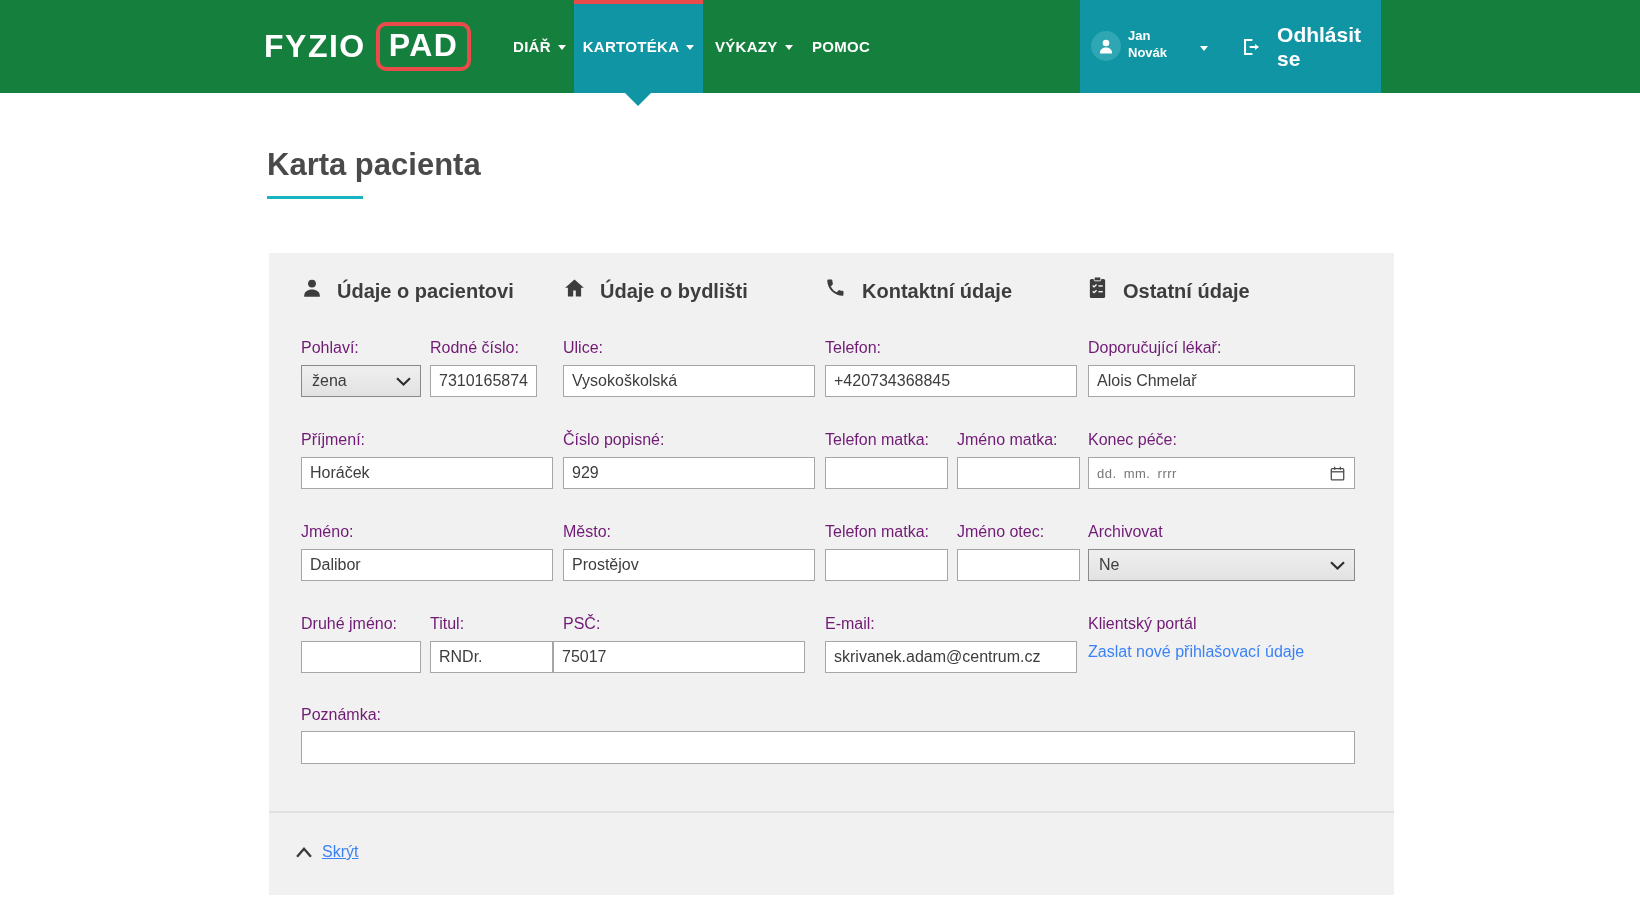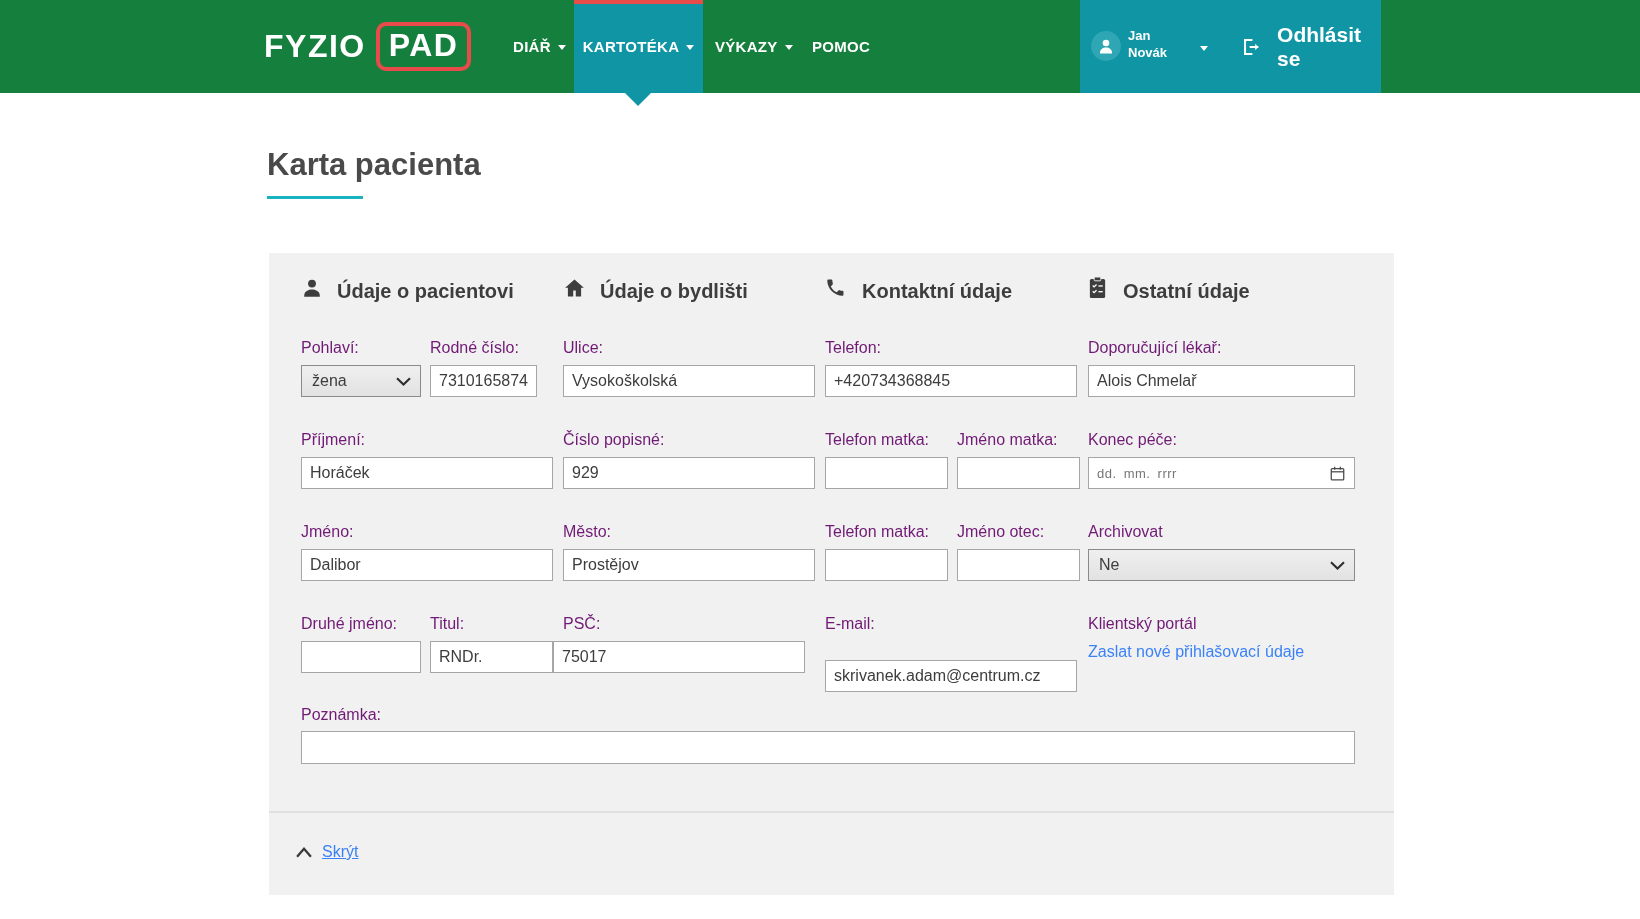--- a/index.html
+++ b/index.html
@@ -209,21 +209,21 @@
 
   <span class="flabel abs" style="left:301px;top:614px">Druhé jméno:</span>
   <input class="tinput abs" style="left: 301px; top: 641px; width: 120px;">
   <span class="flabel abs" style="left:430px;top:614px">Titul:</span>
   <input class="tinput abs" style="left: 430px; top: 641px; width: 123px;" value="RNDr.">
 
   <span class="flabel abs" style="left:563px;top:614px">PSČ:</span>
   <input class="tinput abs" style="left: 553px; top: 641px; width: 252px;" value="75017">
 
   <span class="flabel abs" style="left:825px;top:614px">E-mail:</span>
-  <input class="tinput abs" style="left: 825px; top: 641px; width: 252px; margin-top: 19px;" value="skrivanek.adam@centrum.cz">
+  <input class="tinput abs" style="left: 825px; top: 641px; width: 252px;" value="skrivanek.adam@centrum.cz">
 
   <span class="flabel abs" style="left:1088px;top:614px">Klientský portál</span>
   <a class="tlink abs" style="left:1088px;top:643px">Zaslat nové přihlašovací údaje</a>
 
   <span class="flabel abs" style="left:301px;top:705px">Poznámka:</span>
   <input class="tinput abs" style="left: 301px; top: 731px; width: 1054px; height: 33px;">
 
   <div id="divider" class="abs"></div>
   <div class="hide-row abs">
     <svg width="16" height="11" viewBox="0 0 18 12">

